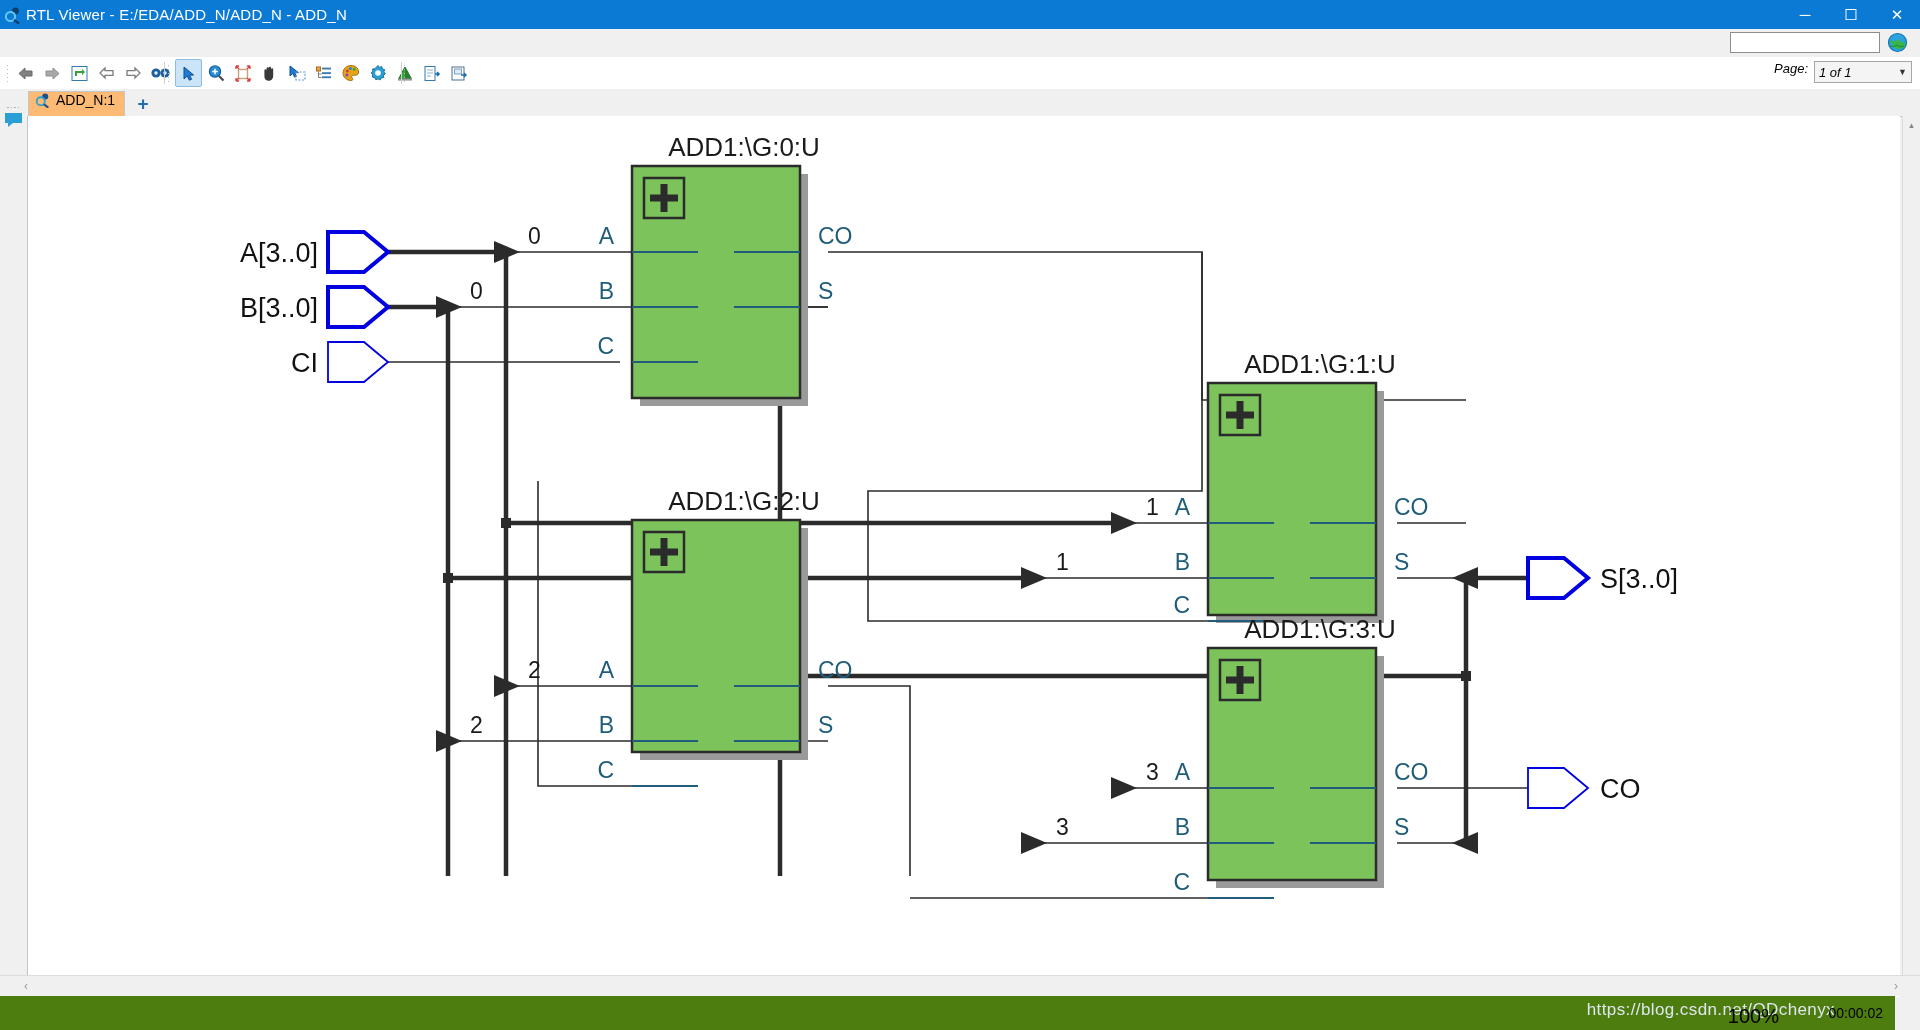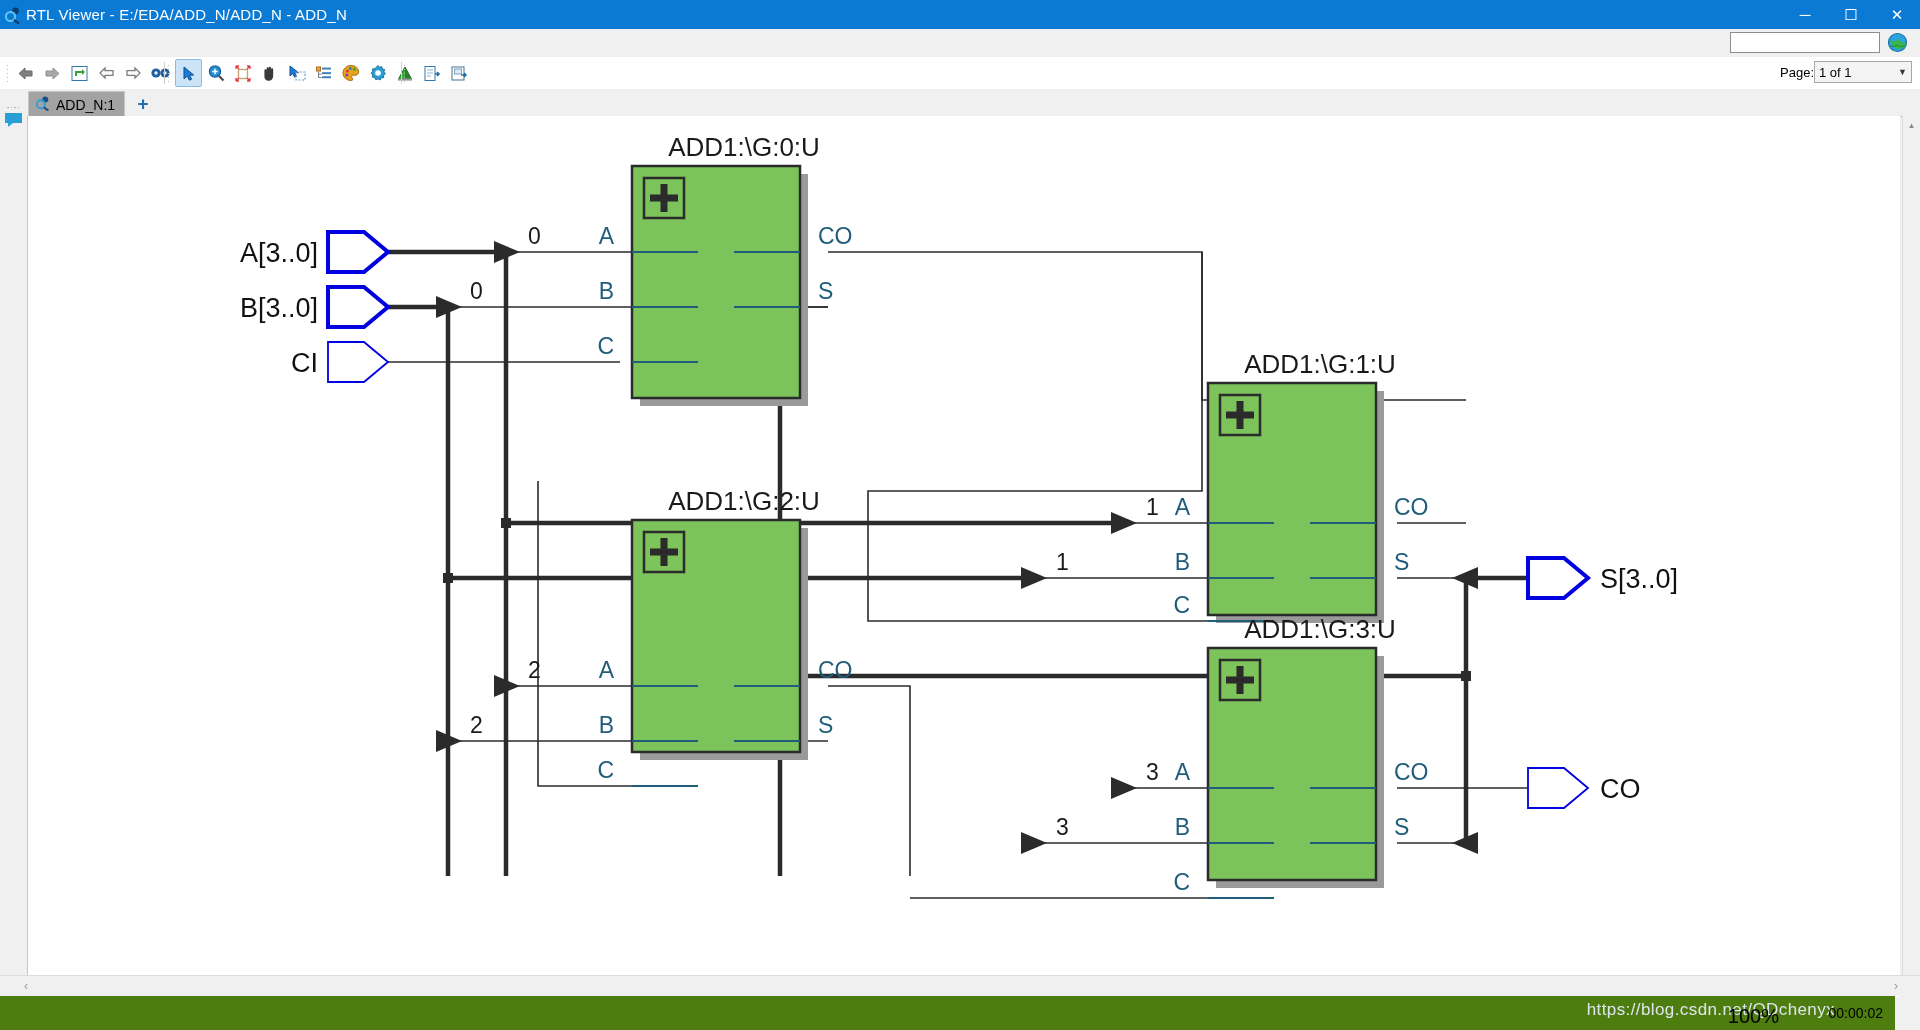--- a/index.html
+++ b/index.html
@@ -48,40 +48,40 @@
     background:#ffffff;border-bottom:1px solid #e3e3e3;
   }
   .tb-grip{position:absolute;top:5px;width:5px;height:22px;}
   .tb-grip i{display:block;width:1px;height:1px;background:#b9b9b9;margin:3px auto;}
   .tbgroup{position:absolute;top:0;height:32px;display:flex;align-items:center;}
   .tbtn{width:25px;height:26px;display:flex;align-items:center;justify-content:center;border:1px solid transparent;border-radius:2px;}
   .tbtn.sel{background:#cce4f7;border-color:#8bbde4;}
   .tbsep{width:9px;height:32px;position:relative;}
   .tbsep i{position:absolute;left:4px;top:5px;width:1px;height:22px;background:#cfcfcf;}
 
-  .pagebox{position:absolute;right:8px;top:4px;display:flex;align-items:center;}
+  .pagebox{position:absolute;right:8px;top:4px;display:flex;gap:6px;font-style:italic;}
   .pagelabel{font-size:13px;color:#000;}
   .pagesel{
     width:98px;height:22px;border:1px solid #a7a7a7;background:#f4f4f4;
     font-size:13px;color:#000;display:flex;align-items:center;
     justify-content:space-between;padding:0 4px;box-sizing:border-box;
   }
   .pagesel .caret{font-size:9px;color:#333;}
 
   
   .tabstrip{
     position:absolute;left:0;top:89px;width:1920px;height:27px;
     background:#f0f0f0;border-bottom:1px solid #c6c6c6;
   }
   .tabgrip{position:absolute;left:6px;top:6px;width:14px;height:14px;}
   .tabgrip i{display:inline-block;width:1.5px;height:1.5px;background:#b0b0b0;margin:1px;}
   .tab{
-    position:absolute;left:28px;top:2px;height:25px;background:#a3a3a3;
+    position:absolute;left:28px;top:2px;height:25px;background:#fdba74;
     border:1px solid #c6c6c6;border-bottom:1px solid #fff;
-    display:flex;align-items:center;padding:0 9px 0 6px;gap:5px;
+    display:flex;padding:0 9px 0 6px;gap:5px;
   }
   .tab-label{font-size:14px;color:#000;}
   .tabplus{
     position:absolute;left:132px;top:3px;width:22px;height:23px;
     display:flex;align-items:center;justify-content:center;
     color:#1f6fb2;font-size:19px;font-weight:bold;background:#f0f0f0;
   }
 
   
   .leftrail{

